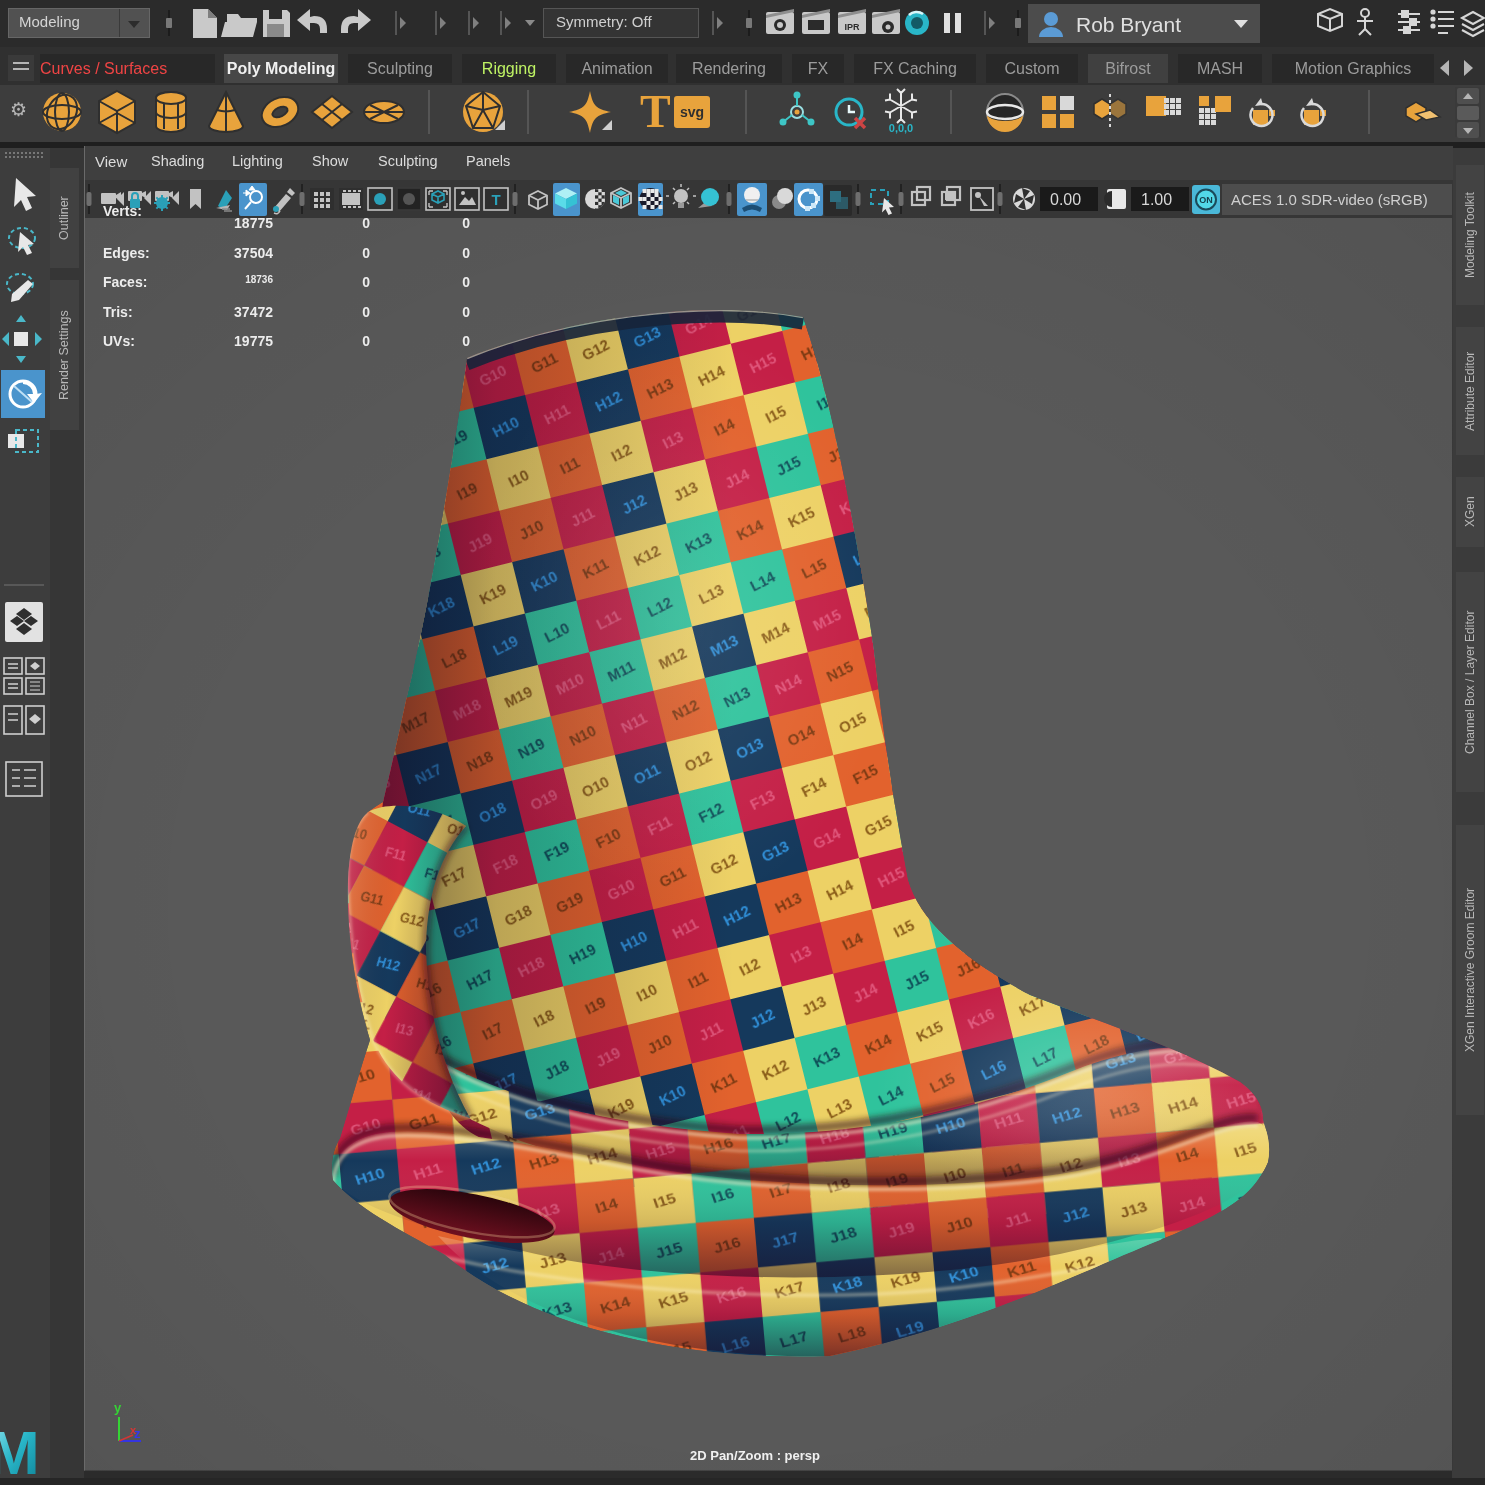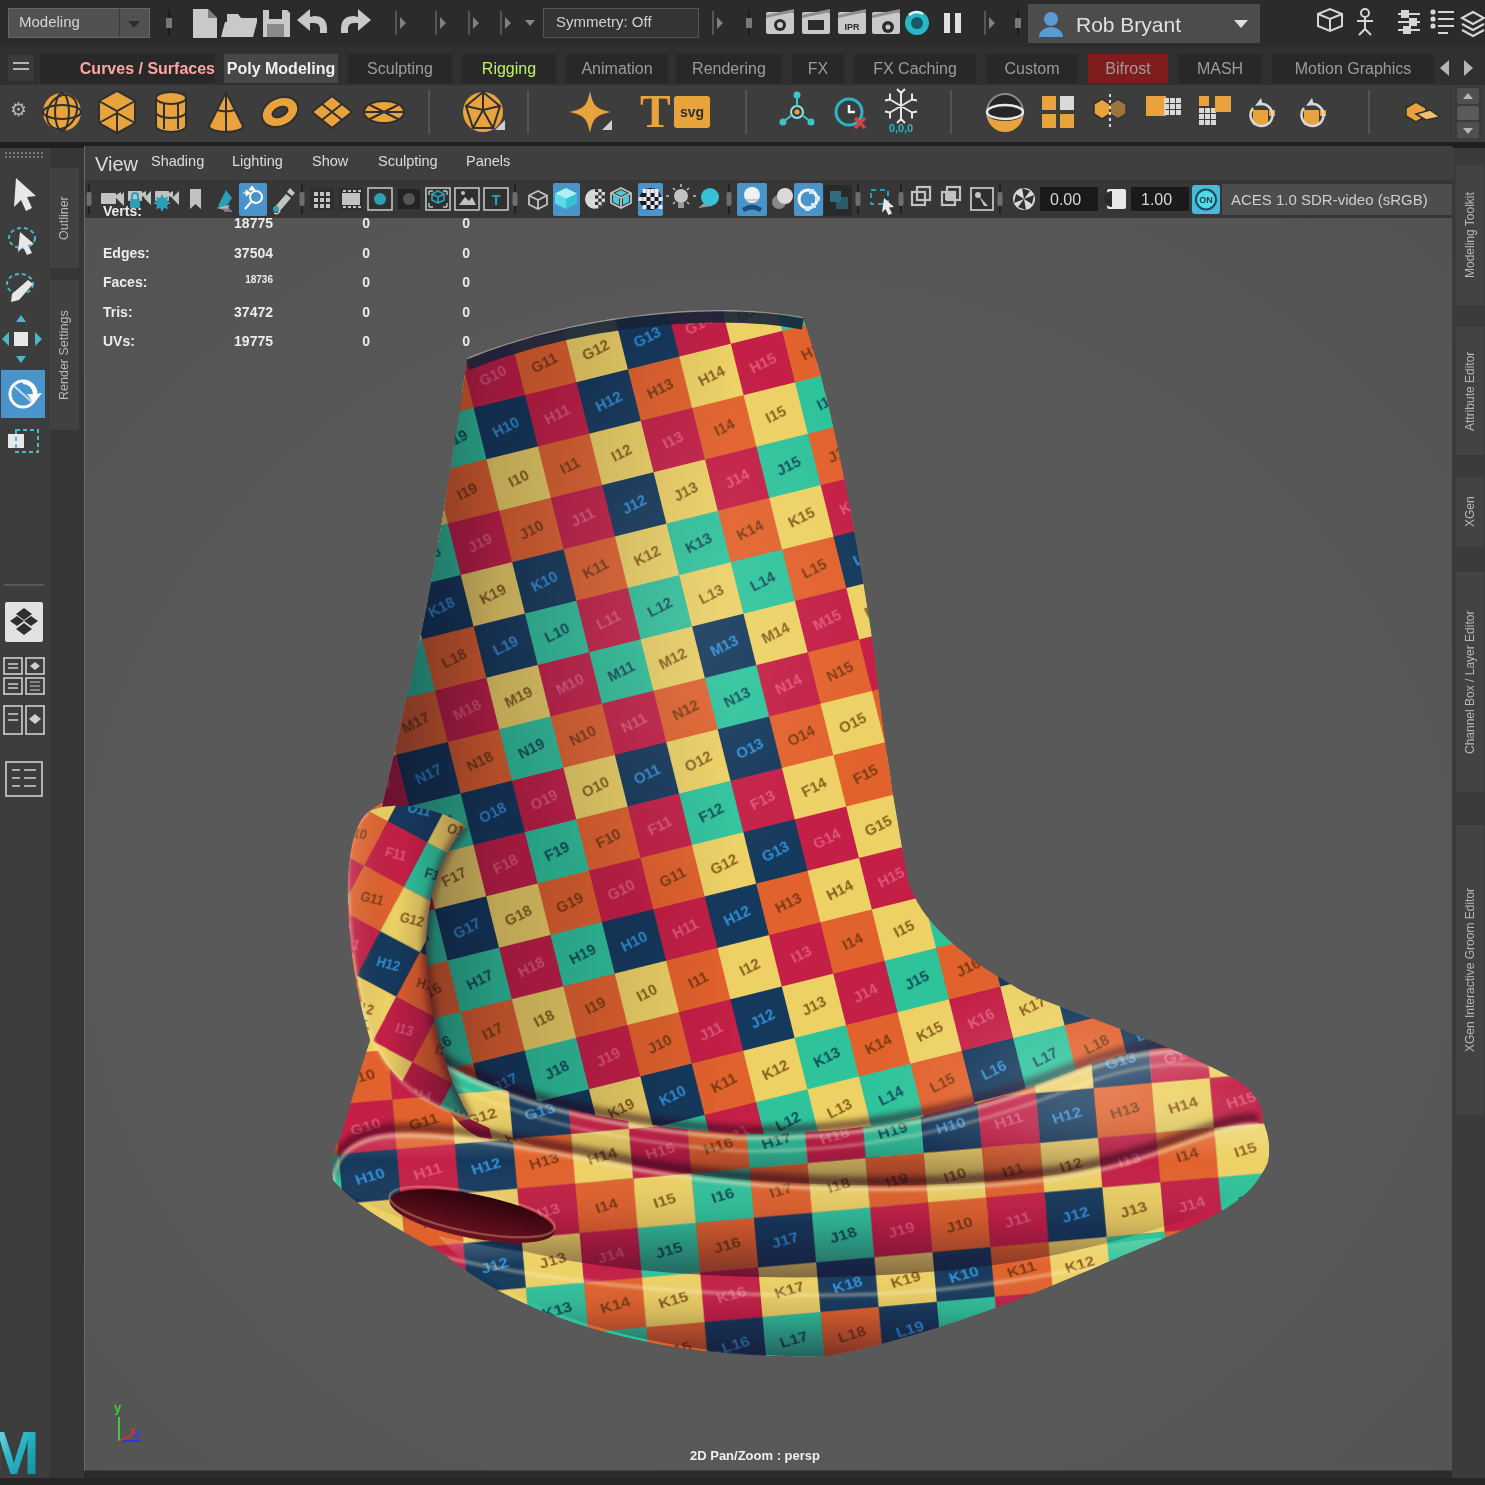--- a/index.html
+++ b/index.html
@@ -383,30 +383,30 @@
       <circle cx="15" cy="10" r="7" fill="#5b9bd5"></circle>
       <path d="M3,28 a12,10 0 0 1 24,0 z" fill="#5b9bd5"></path>
     </svg>
   <span style="position:absolute;left:48px;top:9px;font-size:21px;color:#e0e0e0">Rob Bryant</span>
   <div style="position:absolute;right:12px;top:16px;width:0;height:0;border-left:7px solid transparent;border-right:7px solid transparent;border-top:8px solid #e0e0e0"></div>
 </div>
 <div style="position:absolute;left:8px;top:55px;width:26px;height:26px;background:#3a3a3a">
     <div style="margin:7px 5px;border-top:2px solid #b5b5b5;border-bottom:2px solid #b5b5b5;height:8px"></div>
   </div>
 <div style="position:absolute;left:10px;top:98px;width:22px;height:22px;color:#b5b5b5;font-size:19px">⚙</div>
-<div style="position:absolute;left:40px;top:54px;width:175px;height:29px;background:#282828;color:#fca5a5;font-weight:700;font-size:16px;line-height:29px;text-align:right">Curves / Surfaces</div>
+<div style="position:absolute;left:40px;top:54px;width:175px;height:29px;background:#282828;color:#ef4444;font-weight:400;font-size:16px;line-height:29px;text-align:left">Curves / Surfaces</div>
 <div style="position:absolute;left:224px;top:54px;width:114px;height:29px;background:#474747;color:#f0f0f0;font-weight:700;font-size:16px;line-height:29px;text-align:center">Poly Modeling</div>
 <div style="position:absolute;left:348px;top:54px;width:104px;height:29px;background:#282828;color:#9c9c9c;font-weight:400;font-size:16px;line-height:29px;text-align:center">Sculpting</div>
 <div style="position:absolute;left:462px;top:54px;width:94px;height:29px;background:#282828;color:#bef264;font-weight:400;font-size:16px;line-height:29px;text-align:center">Rigging</div>
 <div style="position:absolute;left:566px;top:54px;width:102px;height:29px;background:#282828;color:#9c9c9c;font-weight:400;font-size:16px;line-height:29px;text-align:center">Animation</div>
 <div style="position:absolute;left:676px;top:54px;width:106px;height:29px;background:#282828;color:#9c9c9c;font-weight:400;font-size:16px;line-height:29px;text-align:center">Rendering</div>
 <div style="position:absolute;left:792px;top:54px;width:52px;height:29px;background:#282828;color:#9c9c9c;font-weight:400;font-size:16px;line-height:29px;text-align:center">FX</div>
 <div style="position:absolute;left:854px;top:54px;width:122px;height:29px;background:#282828;color:#9c9c9c;font-weight:400;font-size:16px;line-height:29px;text-align:center">FX Caching</div>
 <div style="position:absolute;left:986px;top:54px;width:92px;height:29px;background:#282828;color:#9c9c9c;font-weight:400;font-size:16px;line-height:29px;text-align:center">Custom</div>
-<div style="position:absolute;left:1088px;top:54px;width:80px;height:29px;background:#7f1d1d;color:#9c9c9c;font-weight:400;font-size:16px;line-height:29px;text-align:center">Bifrost</div>
+<div style="position:absolute;left:1088px;top:54px;width:80px;height:29px;background:#404040;color:#9c9c9c;font-weight:400;font-size:16px;line-height:29px;text-align:center">Bifrost</div>
 <div style="position:absolute;left:1178px;top:54px;width:84px;height:29px;background:#282828;color:#9c9c9c;font-weight:400;font-size:16px;line-height:29px;text-align:center">MASH</div>
 <div style="position:absolute;left:1272px;top:54px;width:162px;height:29px;background:#282828;color:#9c9c9c;font-weight:400;font-size:16px;line-height:29px;text-align:center">Motion Graphics</div>
 <div style="position:absolute;left:1440px;top:60px;width:0;height:0;border-top:8px solid transparent;border-bottom:8px solid transparent;border-right:9px solid #b5b5b5"></div>
 <div style="position:absolute;left:1464px;top:60px;width:0;height:0;border-top:8px solid transparent;border-bottom:8px solid transparent;border-left:9px solid #b5b5b5"></div>
 <svg width="1485" height="55" style="position:absolute;left:0;top:85px" font-family="Liberation Sans, sans-serif">
     <g transform="translate(62,27)">
       <circle r="19" fill="#e8a33c"></circle>
       <ellipse rx="19" ry="7" fill="none" stroke="#2f2f2f" stroke-width="2"></ellipse>
       <ellipse rx="7" ry="19" fill="none" stroke="#2f2f2f" stroke-width="2"></ellipse>
       <ellipse rx="14" ry="18" fill="none" stroke="#2f2f2f" stroke-width="2" transform="rotate(30)"></ellipse>
@@ -531,21 +531,21 @@
       <path d="M-14,-4 l10,-6 10,6 v8 l-10,6 -10,-6 z" fill="#e8a33c" stroke="#2f2f2f" stroke-width="1.5"></path>
       <path d="M-4,2 l10,6 14,-3 -10,-7 z" fill="#f0c070" stroke="#2f2f2f" stroke-width="1.5"></path>
     </g>
     <rect x="1455" y="2" width="26" height="50" fill="#3a3a3a"></rect>
     <rect x="1457" y="3" width="22" height="16" rx="2" fill="#4f4f4f"></rect>
     <path d="M1463,14 l5,-6 5,6 z" fill="#b5b5b5"></path>
     <rect x="1457" y="21" width="22" height="14" rx="2" fill="#5a5a5a"></rect>
     <rect x="1457" y="37" width="22" height="16" rx="2" fill="#4f4f4f"></rect>
     <path d="M1463,43 l5,6 5,6 z M1463,43 h10 l-5,6 z" fill="#b5b5b5"></path>
   </svg>
-<div style="position:absolute;left:95px;top:153px;font-size:20px;color:#dcdcdc">View</div>
+<div style="position:absolute;left:95px;top:153px;font-size:15px;color:#dcdcdc">View</div>
 <div style="position:absolute;left:151px;top:153px;font-size:14.5px;color:#dcdcdc">Shading</div>
 <div style="position:absolute;left:232px;top:153px;font-size:14.5px;color:#dcdcdc">Lighting</div>
 <div style="position:absolute;left:312px;top:153px;font-size:14.5px;color:#dcdcdc">Show</div>
 <div style="position:absolute;left:378px;top:153px;font-size:14.5px;color:#dcdcdc">Sculpting</div>
 <div style="position:absolute;left:466px;top:153px;font-size:14.5px;color:#dcdcdc">Panels</div>
 <svg width="1368" height="36" style="position:absolute;left:84px;top:182px" font-family="Liberation Sans, sans-serif">
     <rect x="4" y="2" width="2" height="30" fill="#222"></rect>
     <rect x="2.5" y="10" width="5" height="14" rx="2" fill="#6e6e6e"></rect>
     <g fill="#c2c2c2">
       <rect x="17" y="11" width="15" height="11" rx="1"></rect>

